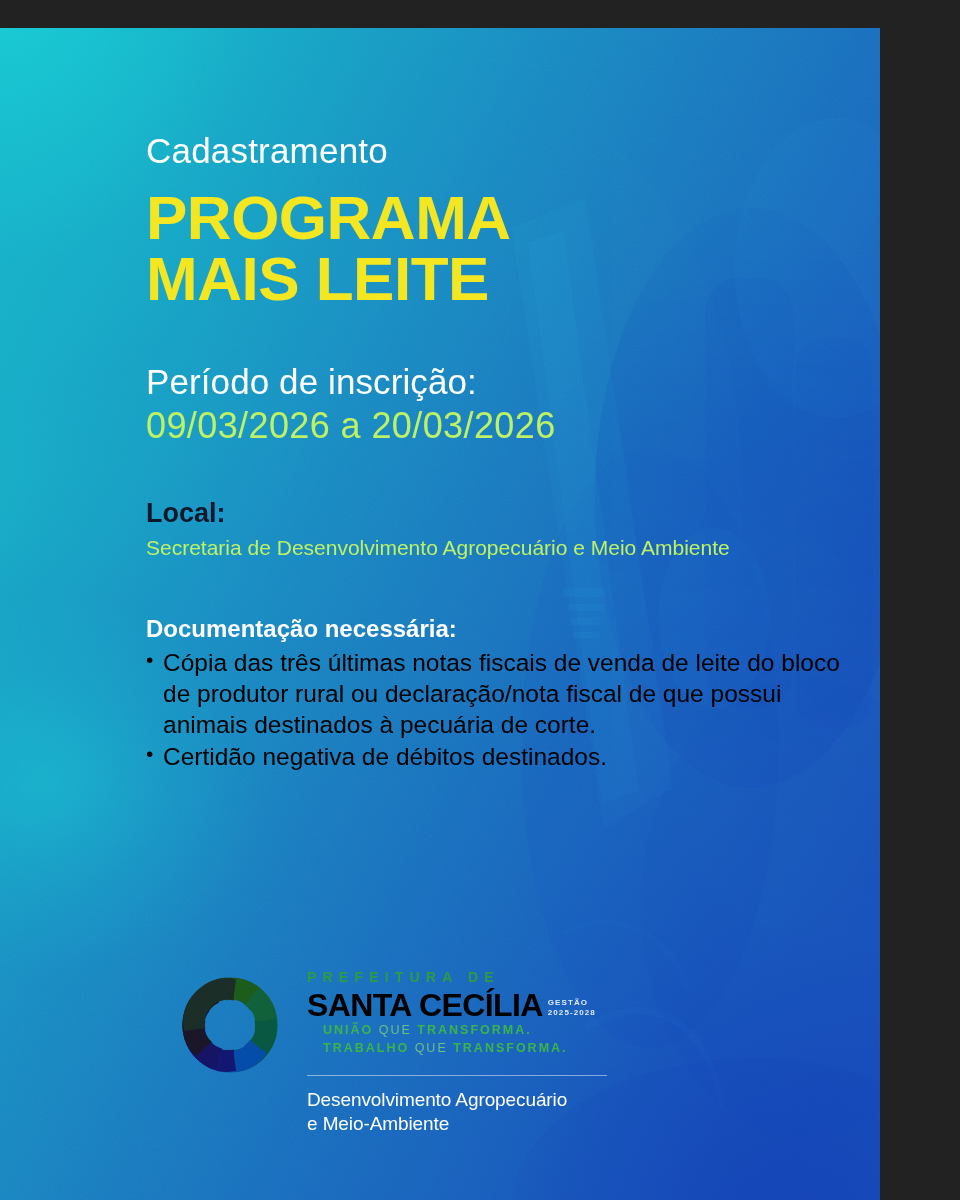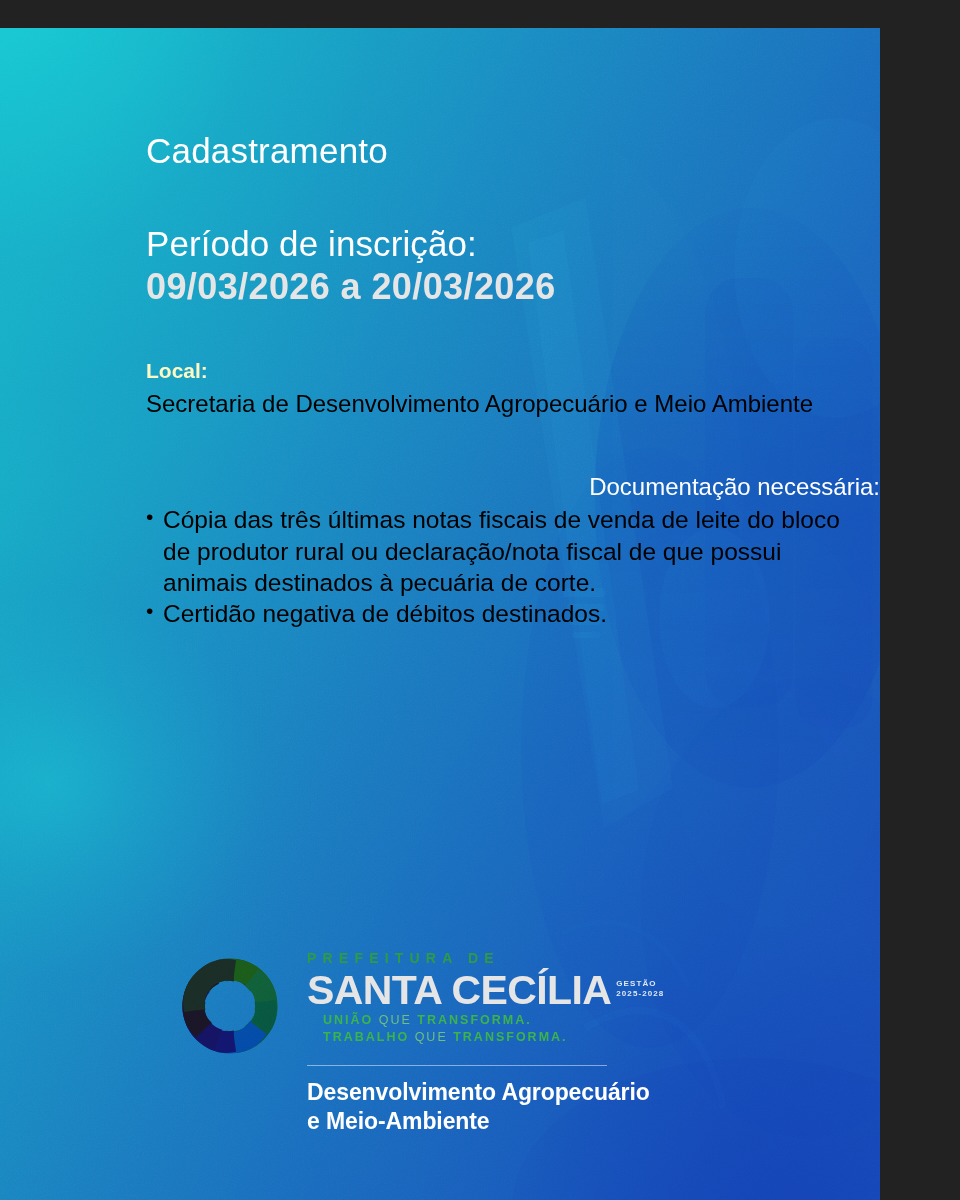--- a/index.html
+++ b/index.html
@@ -138,52 +138,51 @@
 
   .block-period { margin-top: 52px; }
   .period-label {
     color: #ffffff;
     font-size: 35px;
     font-weight: 400;
     line-height: 1.18;
     letter-spacing: 0.1px;
   }
   .period-value {
-    color: #e5e5e5;
+    color: #bef264;
     font-size: 36px;
-    font-weight: 700;
+    font-weight: 400;
     line-height: 1.18;
     letter-spacing: 0.4px;
     margin-top: 2px;
   }
 
   .block-local { margin-top: 50px; }
   .local-label {
-    color: #fef9c3;
+    color: #0f172a;
+    font-size: 27px;
+    font-weight: 700;
+    line-height: 1.25;
+  }
+  .local-value {
+    color: #bef264;
     font-size: 21px;
-    font-weight: 700;
-    line-height: 1.25;
-  }
-  .local-value {
-    color: #000000;
-    font-size: 24px;
     font-weight: 400;
     line-height: 1.32;
     margin-top: 3px;
     max-width: 740px;
   }
 
   .block-docs { margin-top: 52px; }
   .docs-label {
     color: #ffffff;
     font-size: 24px;
-    font-weight: 400;
+    font-weight: 700;
     line-height: 1.3;
     margin-bottom: 2px;
-    text-align: right;
   }
   .docs-list {
     list-style: none;
     margin: 0;
     padding: 0;
   }
   .docs-list li {
     color: #000000;
     font-size: 24.5px;
     font-weight: 400;
@@ -220,22 +219,22 @@
     letter-spacing: 6.2px;
     line-height: 1;
     margin-bottom: 7px;
   }
 
   .city-row {
     display: flex;
     align-items: flex-start;
   }
   .city-name {
-    color: #e5e5e5;
-    font-size: 41px;
+    color: #000000;
+    font-size: 32px;
     font-weight: 700;
     line-height: 0.92;
     letter-spacing: -0.6px;
     white-space: nowrap;
   }
   .gestao {
     color: #dfe9f5;
     font-size: 8px;
     font-weight: 700;
     letter-spacing: 1.1px;
@@ -268,22 +267,22 @@
 
   .divider {
     height: 1px;
     background: rgba(255,255,255,0.48);
     margin: 13px 0 12px 0;
     width: 300px;
   }
 
   .dept {
     color: #ffffff;
-    font-size: 23px;
-    font-weight: 700;
+    font-size: 19px;
+    font-weight: 400;
     line-height: 1.27;
     letter-spacing: -0.1px;
   }
 </style>
 </head>
 <body>
 
 <div class="poster">
 
   <div class="bg-base"></div>
@@ -356,20 +355,24 @@
         <feColorMatrix type="saturate" values="0"></feColorMatrix>
       </filter>
       <rect width="100%" height="100%" filter="url(#noiseFilter)" opacity="0.45"></rect>
     </svg>
   </div>
 
   <div class="content">
 
     <div class="kicker">Cadastramento</div>
 
+    <h1 class="title">
+      <span class="l1">PROGRAMA</span>
+      <span class="l2">MAIS LEITE</span>
+    </h1>
 
     <div class="block-period">
       <div class="period-label">Período de inscrição:</div>
       <div class="period-value">09/03/2026 a 20/03/2026</div>
     </div>
 
     <div class="block-local">
       <div class="local-label">Local:</div>
       <div class="local-value">Secretaria de Desenvolvimento Agropecuário e Meio Ambiente</div>
     </div>

